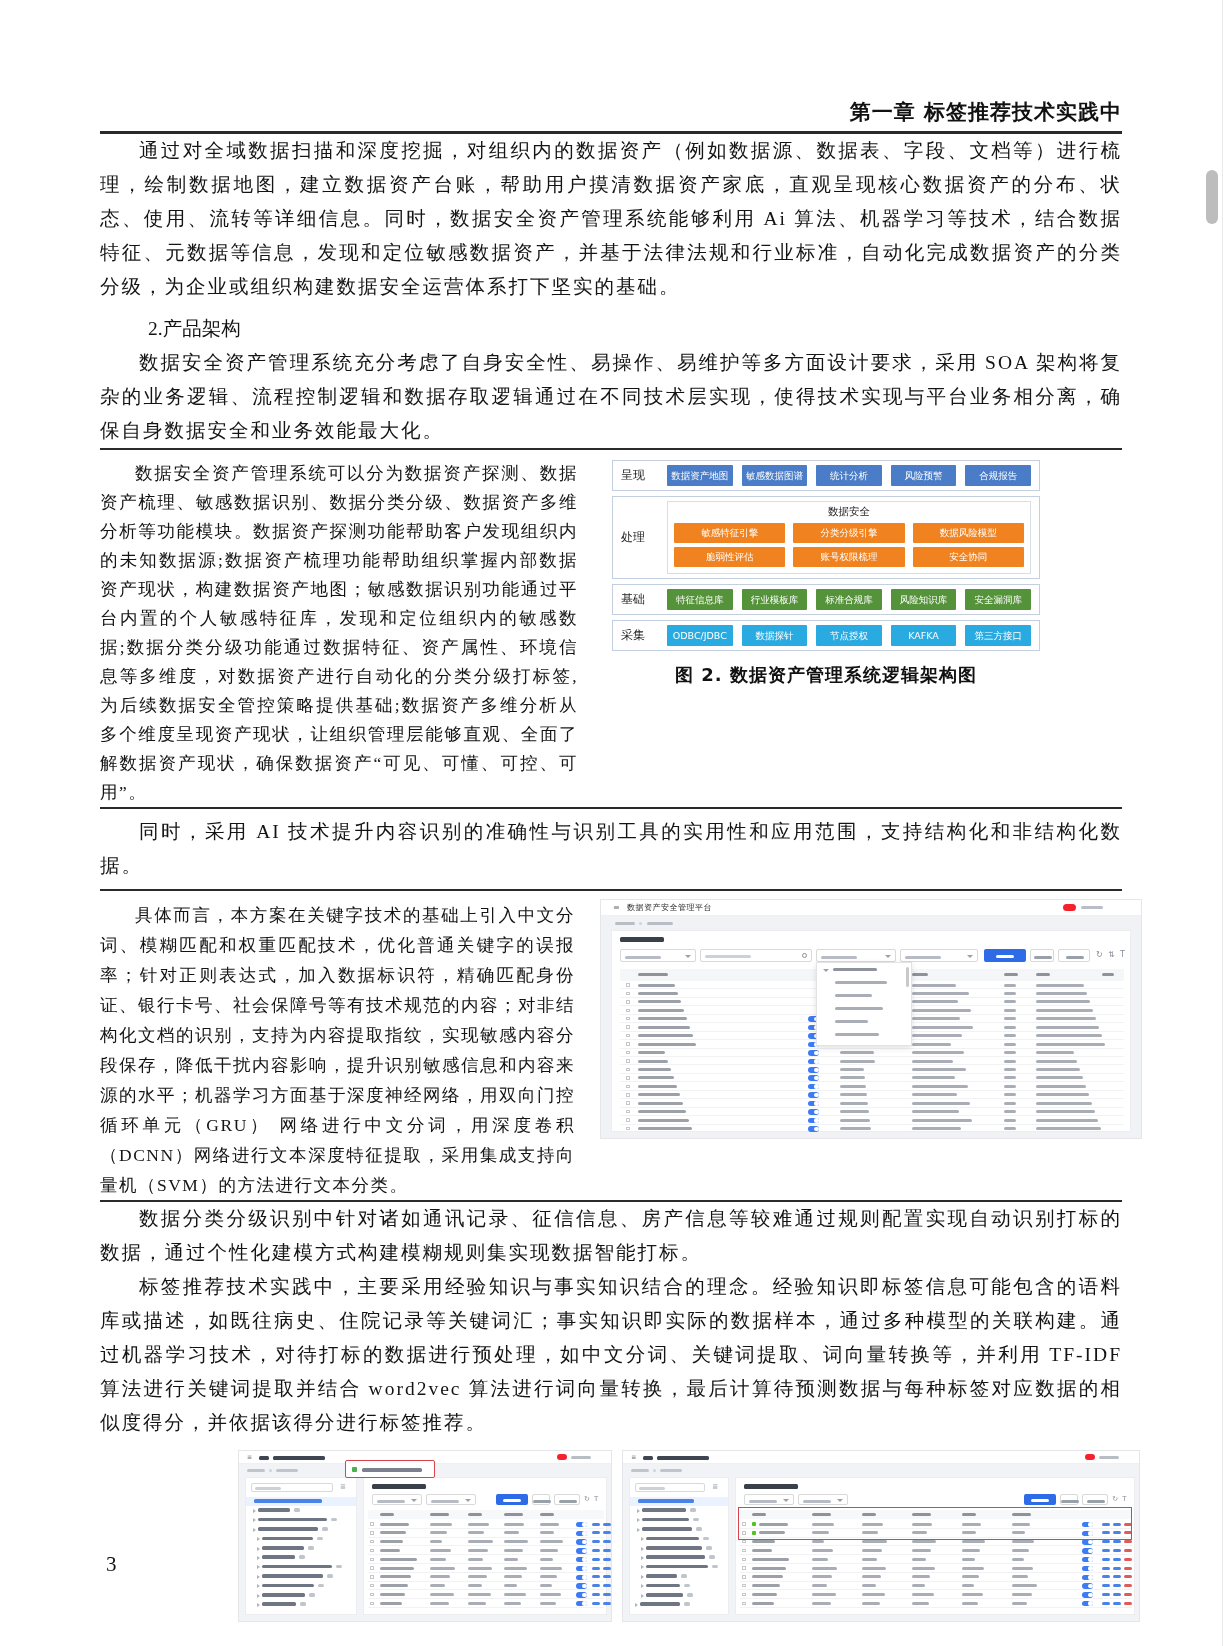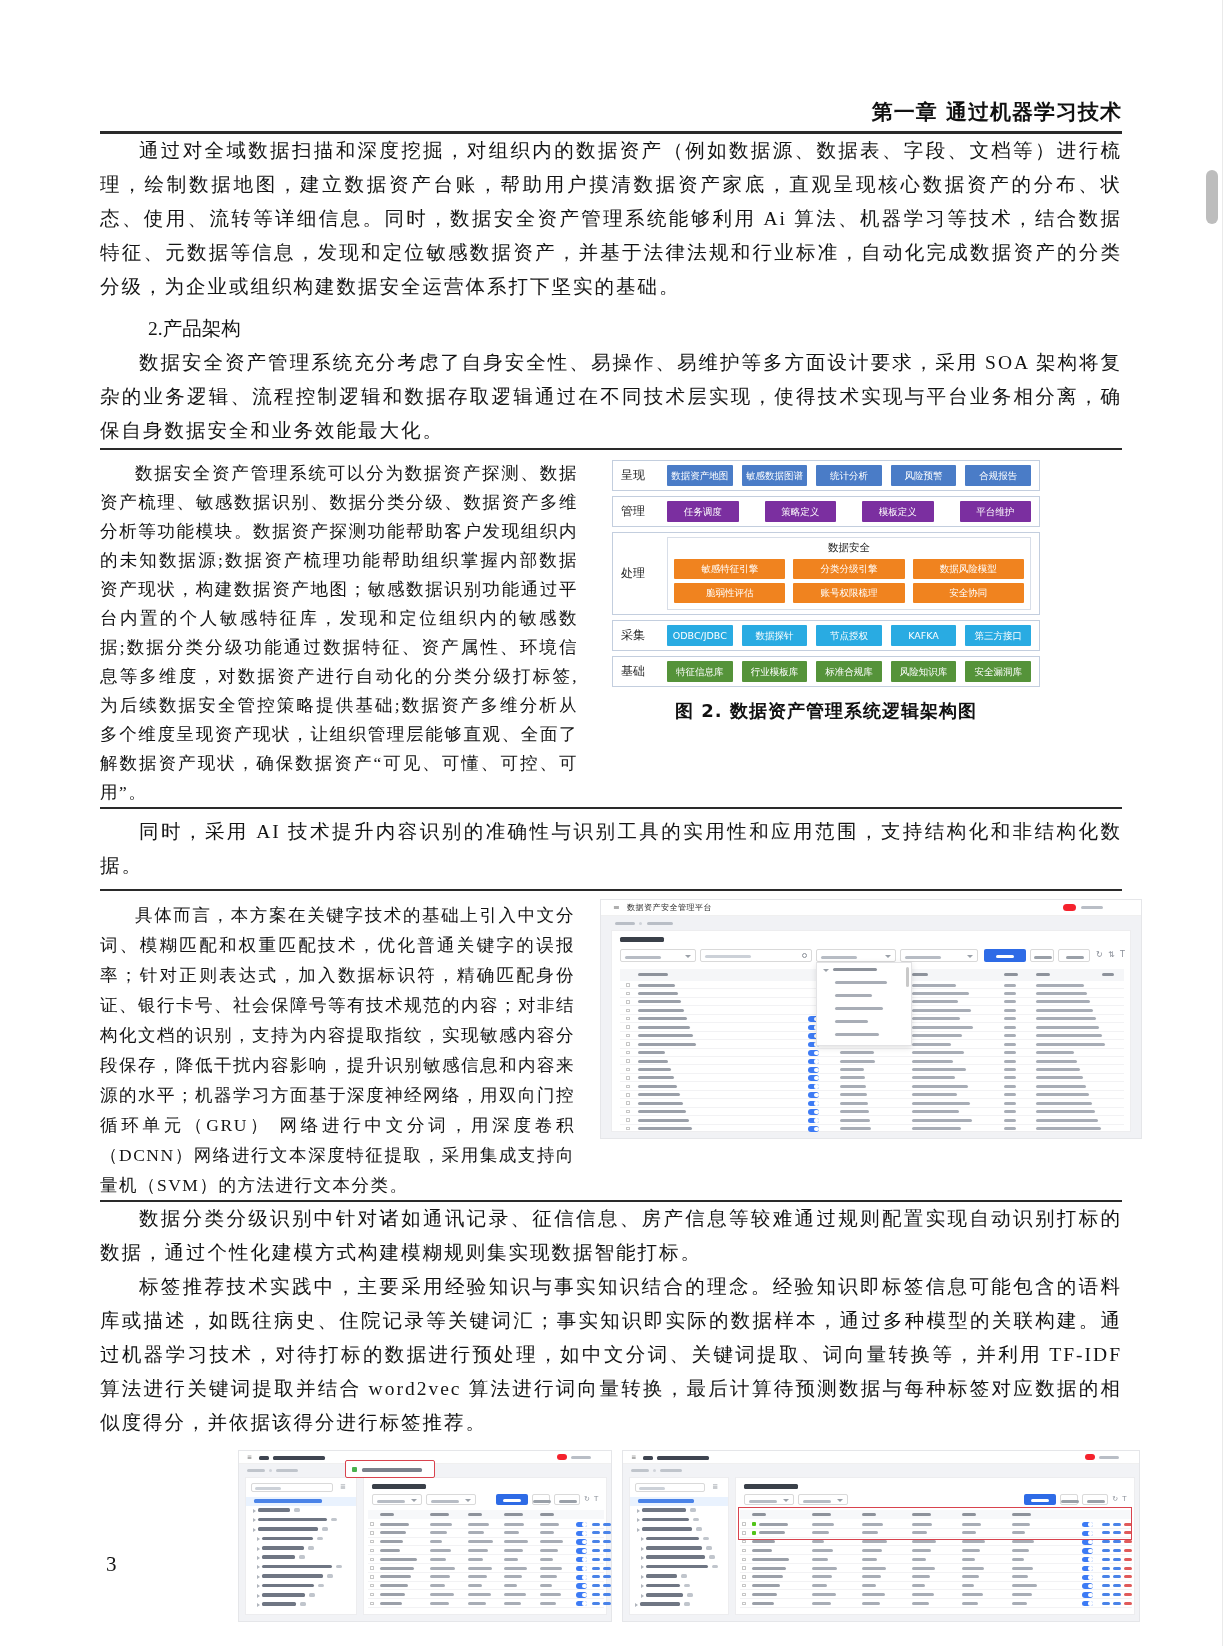--- a/index.html
+++ b/index.html
@@ -47,21 +47,21 @@
   #fig4l{width:374px;height:170px;}
   #fig4r{width:518px;height:170px;}
   .ab{position:absolute;box-sizing:border-box;}
 </style>
 </head>
 <body>
 
 <div class="page">
   <div class="content">
 
-    <div class="doc-header">第一章 通过机器学习技术</div>
+    <div class="doc-header">第一章 标签推荐技术实践中</div>
     <hr class="rule rule-header">
 
     <p class="body">通过对全域数据扫描和深度挖掘，对组织内的数据资产（例如数据源、数据表、字段、文档等）进行梳理，绘制数据地图，建立数据资产台账，帮助用户摸清数据资产家底，直观呈现核心数据资产的分布、状态、使用、流转等详细信息。同时，数据安全资产管理系统能够利用 Ai 算法、机器学习等技术，结合数据特征、元数据等信息，发现和定位敏感数据资产，并基于法律法规和行业标准，自动化完成数据资产的分类分级，为企业或组织构建数据安全运营体系打下坚实的基础。</p>
 
     <p class="stitle">2.产品架构</p>
     <p class="body">数据安全资产管理系统充分考虑了自身安全性、易操作、易维护等多方面设计要求，采用 SOA 架构将复杂的业务逻辑、流程控制逻辑和数据存取逻辑通过在不同技术层实现，使得技术实现与平台业务相分离，确保自身数据安全和业务效能最大化。</p>
 
     <hr class="rule">
 
     <div class="rowflex">
@@ -69,29 +69,20 @@
       <div class="figcol">
         <div id="fig2" class="arch">
             <div class="a-row">
               <div class="a-label">呈现</div>
               <div class="a-items">
                 <div class="a-block" style="background: rgb(74, 124, 199);">数据资产地图</div>
                 <div class="a-block" style="background: rgb(74, 124, 199);">敏感数据图谱</div>
                 <div class="a-block" style="background: rgb(74, 124, 199);">统计分析</div>
                 <div class="a-block" style="background: rgb(74, 124, 199);">风险预警</div>
                 <div class="a-block" style="background: rgb(74, 124, 199);">合规报告</div>
-              </div>
-            </div>
-            <div class="a-row">
-              <div class="a-label">管理</div>
-              <div class="a-items wide-gap">
-                <div class="a-block" style="background: rgb(123, 47, 160);">任务调度</div>
-                <div class="a-block" style="background: rgb(123, 47, 160);">策略定义</div>
-                <div class="a-block" style="background: rgb(123, 47, 160);">模板定义</div>
-                <div class="a-block" style="background: rgb(123, 47, 160);">平台维护</div>
               </div>
             </div>
             <div class="a-row">
               <div class="a-label">处理</div>
               <div class="a-groups">
                 <div class="a-group" style="flex: 3 1 0%;">
                   <div class="a-gtitle">数据安全</div>
                   <div class="a-gline">
                     <div class="a-block" style="background: rgb(240, 131, 31);">敏感特征引擎</div>
                     <div class="a-block" style="background: rgb(240, 131, 31);">分类分级引擎</div>
@@ -99,37 +90,37 @@
                   </div>
                   <div class="a-gline">
                     <div class="a-block" style="background: rgb(240, 131, 31);">脆弱性评估</div>
                     <div class="a-block" style="background: rgb(240, 131, 31);">账号权限梳理</div>
                     <div class="a-block" style="background: rgb(240, 131, 31);">安全协同</div>
                   </div>
                 </div>
               </div>
             </div>
             <div class="a-row">
+              <div class="a-label">基础</div>
+              <div class="a-items">
+                <div class="a-block" style="background: rgb(85, 147, 58);">特征信息库</div>
+                <div class="a-block" style="background: rgb(85, 147, 58);">行业模板库</div>
+                <div class="a-block" style="background: rgb(85, 147, 58);">标准合规库</div>
+                <div class="a-block" style="background: rgb(85, 147, 58);">风险知识库</div>
+                <div class="a-block" style="background: rgb(85, 147, 58);">安全漏洞库</div>
+              </div>
+            </div>
+            <div class="a-row">
               <div class="a-label">采集</div>
               <div class="a-items">
                 <div class="a-block" style="background: rgb(41, 171, 226);">ODBC/JDBC</div>
                 <div class="a-block" style="background: rgb(41, 171, 226);">数据探针</div>
                 <div class="a-block" style="background: rgb(41, 171, 226);">节点授权</div>
                 <div class="a-block" style="background: rgb(41, 171, 226);">KAFKA</div>
                 <div class="a-block" style="background: rgb(41, 171, 226);">第三方接口</div>
-              </div>
-            </div>
-            <div class="a-row">
-              <div class="a-label">基础</div>
-              <div class="a-items">
-                <div class="a-block" style="background: rgb(85, 147, 58);">特征信息库</div>
-                <div class="a-block" style="background: rgb(85, 147, 58);">行业模板库</div>
-                <div class="a-block" style="background: rgb(85, 147, 58);">标准合规库</div>
-                <div class="a-block" style="background: rgb(85, 147, 58);">风险知识库</div>
-                <div class="a-block" style="background: rgb(85, 147, 58);">安全漏洞库</div>
               </div>
             </div>
           </div>
         <div class="caption">图 2. 数据资产管理系统逻辑架构图</div>
       </div>
     </div>
 
     <hr class="rule">
     <p class="body single">同时，采用 AI 技术提升内容识别的准确性与识别工具的实用性和应用范围，支持结构化和非结构化数据。</p>
     <hr class="rule">

